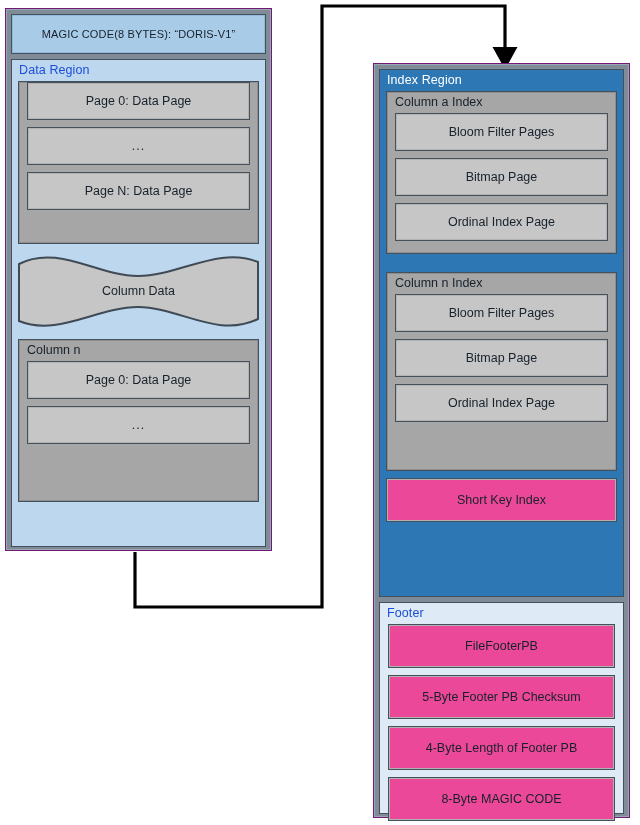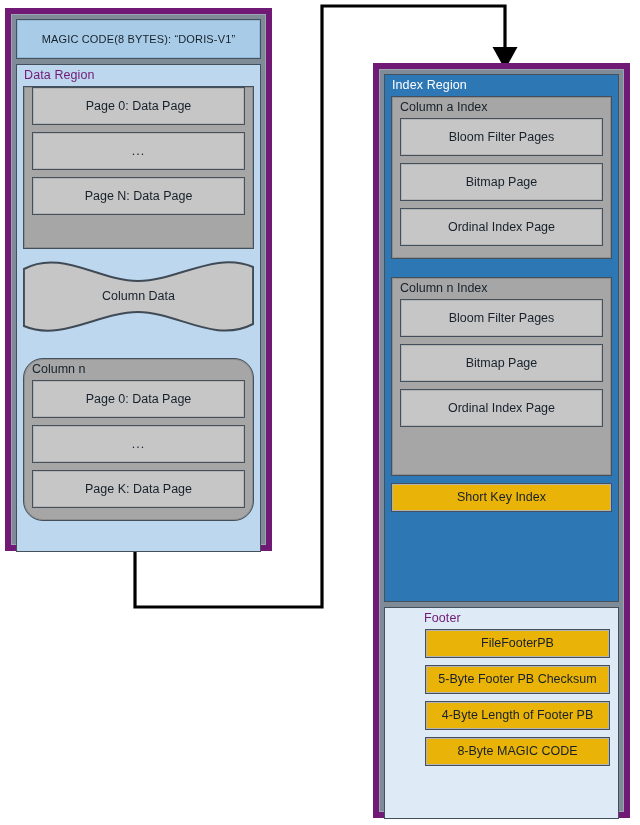--- a/index.html
+++ b/index.html
@@ -4,40 +4,40 @@
 <style>
   html,body{margin:0;padding:0;background:#ffffff;}
   body{width:640px;height:825px;position:relative;overflow:hidden;
        font-family:"Liberation Sans","DejaVu Sans",sans-serif;color:#17212b;}
 
   .abs{position:absolute;box-sizing:border-box;}
 
   
   .outer-frame{
     background:#7f8c98;
-    border:6px solid #701a75;
+    border:1px solid #701a75;
     box-shadow:0 0 0 1px #9aa6b1 inset;
     padding:5px;
   }
 
   
   .region{
     box-sizing:border-box;
     border:1px solid #44505b;
     width:100%;
   }
   .region-data{background:#bdd7ee;}
   .region-index{background:#2e77b5;}
-  .region-footer{background:#deeaf6;padding-left:32px;}
+  .region-footer{background:#deeaf6;}
 
   .region-title{
     font-size:12.5px;
     padding:4px 0 3px 7px;
     letter-spacing:.1px;
-    color:#701a75;
+    color:#1d4ed8;
     line-height:1.1;
   }
 
   
   .col-group{
     box-sizing:border-box;
     background:#a6a6a6;
     border:1px solid #44505b;
     box-shadow:0 0 0 1px #8e8e8e inset;
     margin:0 6px 0 6px;
@@ -59,24 +59,24 @@
     margin:0 8px 7px 8px;
     display:flex;align-items:center;justify-content:center;
     font-size:12.5px;
     color:#17212b;
   }
   .page-box.dots{letter-spacing:1px;}
 
   
   .wide-box{
     box-sizing:border-box;
-    background:#eab308;
+    background:#ec4899;
     border:1px solid #44505b;
     box-shadow:0 0 0 1px #b2b2b2 inset;
-    height:29px;
+    height:44px;
     margin:0 8px 7px 8px;
     display:flex;align-items:center;justify-content:center;
     font-size:12.5px;
   }
 
   
   .magic{
     box-sizing:border-box;
     background:#a8cbe8;
     border:1px solid #44505b;
@@ -128,25 +128,24 @@
     </div>
 
     <div class="wave-wrap" style="margin-top:6px;height:83px;text-align:center;">
       <svg viewBox="0 0 243 83" preserveAspectRatio="none" style="height:83px;">
         <path d="M1,14 C40,-6 80,26 121,26 C162,26 202,-4 242,12
                  L242,69 C202,89 162,57 121,57 C80,57 40,87 1,71 Z" fill="#c6c6c6" stroke="#3f4a55" stroke-width="2"></path>
       </svg>
       <div class="wave-label">Column Data</div>
     </div>
 
-    <div class="col-group" style="height:163px;margin-top:20px;border-radius:20px;">
+    <div class="col-group" style="height:163px;margin-top:6px;">
       <div class="col-title">Column n</div>
       <div class="page-box">Page 0: Data Page</div>
       <div class="page-box dots">...</div>
-      <div class="page-box">Page K: Data Page</div>
     </div>
   </div>
 </div>
 
 <div class="abs outer-frame" style="left:373px;top:63px;width:257px;height:755px;">
 
   <div class="region region-index" style="height:528px;">
     <div class="region-title" style="color:#ffffff;">Index Region</div>
 
     <div class="col-group" style="height:163px;">

